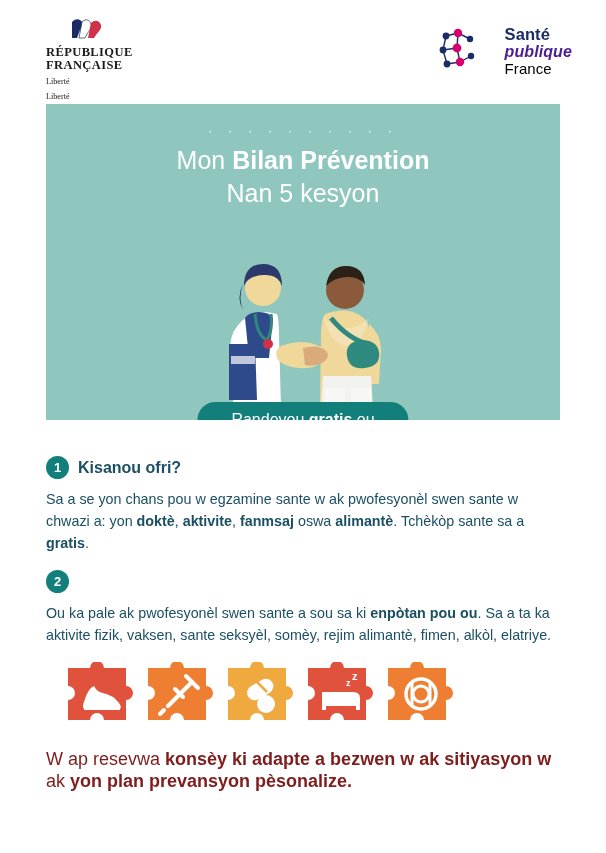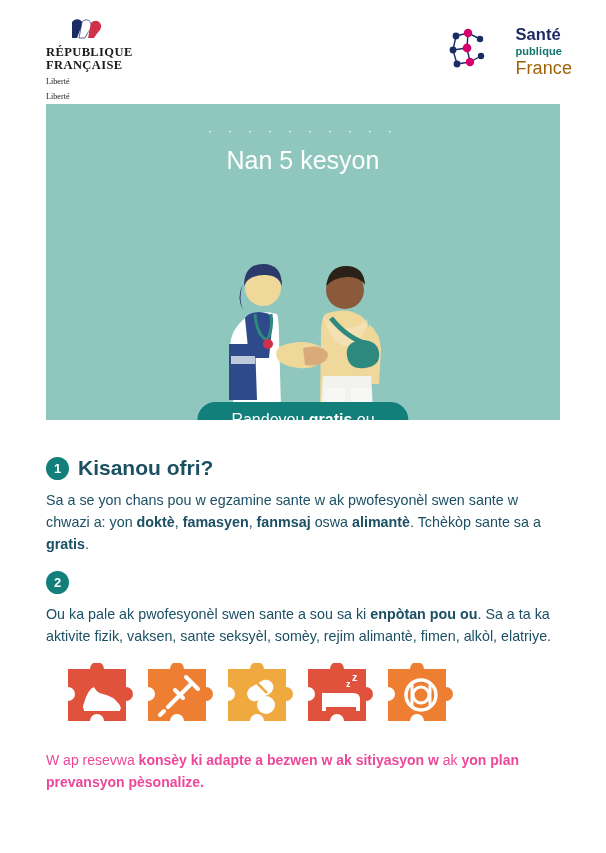--- a/index.html
+++ b/index.html
@@ -75,28 +75,29 @@
   .spf-text {
     line-height: 17px;
   }
   .spf-text .l1 {
     font-size: 16.5px;
     font-weight: bold;
     color: #1b2b63;
     letter-spacing: 0.1px;
   }
   .spf-text .l2 {
-    font-size: 11px;
-    font-weight: bold;
-    color: #0f766e;
+    font-size: 16px;
+    font-weight: bold;
+    color: #4c1d95;
     letter-spacing: 0.1px;
+    font-style: italic;
   }
   .spf-text .l3 {
-    font-size: 18px;
-    color: #a16207;
+    font-size: 15px;
+    color: #000000;
     letter-spacing: 0.1px;
   }
 
   
   .hero {
     position: relative;
     margin: 0 46px;
     height: 316px;
     background: #8fc7bf;
     overflow: hidden;
@@ -166,21 +167,21 @@
     background: #127f7a;
     color: #ffffff;
     font-size: 13px;
     font-weight: bold;
     display: flex;
     align-items: center;
     justify-content: center;
     flex: 0 0 auto;
   }
   .q-title {
-    font-size: 21px;
+    font-size: 16px;
     font-weight: bold;
     color: #1b4f63;
   }
   .para {
     font-size: 14.3px;
     line-height: 22px;
     color: #1b4f63;
     margin: 0 0 16px 0;
   }
   .para b { font-weight: bold; }
@@ -193,23 +194,23 @@
     margin: 10px 0 22px 16px;
   }
   .puzzle {
     position: relative;
     width: 78px;
     height: 64px;
   }
   .puzzle svg { display: block; }
 
   .closing {
-    font-size: 14px;
+    font-size: 18px;
     line-height: 22px;
-    color: #ec4899;
+    color: #7f1d1d;
     margin: 4px 0 0 0;
   }
   .closing b { font-weight: bold; }
 </style>
 </head>
 <body>
 
 <div class="page">
 
   <div class="header">
@@ -252,20 +253,23 @@
         <div class="l2">publique</div>
         <div class="l3">France</div>
       </div>
     </div>
   </div>
 
   <div class="hero">
     <div class="dots">· · · · · · · · · ·</div>
 
     <div class="hero-title">
+      <div>
+        <span>Mon </span><span class="b">Bilan Prévention</span>
+      </div>
       <div>Nan 5 kesyon</div>
     </div>
 
     <svg class="illus" viewBox="0 0 260 180">
 
       <path d="M152 86 q22 -8 36 2 q9 6 9 20 l2 68 h-52 l1 -70 q0 -14 4 -20z" fill="#f0d79a"></path>
       <path d="M196 96 q12 10 12 26 l-2 34 h-12 l2 -44z" fill="#f0d79a"></path>
       <path d="M150 148 h48 l2 32 h-52z" fill="#f2f2ee"></path>
       <rect x="152" y="160" width="20" height="20" fill="#f7f7f4"></rect>
       <rect x="178" y="160" width="20" height="20" fill="#f7f7f4"></rect>
@@ -299,21 +303,21 @@
       <span>Randevou </span><span class="b">gratis</span><span> ou</span>
     </button>
   </div>
 
   <div class="content">
 
     <div class="q-head">
       <div class="q-num">1</div>
       <div class="q-title">Kisanou ofri?</div>
     </div>
-    <p class="para">Sa a se yon chans pou w egzamine sante w ak pwofesyonèl swen sante w chwazi a: yon <b>doktè</b>, <b>famasyen</b>, <b>fanmsaj</b> oswa <b>alimantè</b>. Tchèkòp sante sa a <b>gratis</b>.</p>
+    <p class="para">Sa a se yon chans pou w egzamine sante w ak pwofesyonèl swen sante w chwazi a: yon <b>doktè</b>, <b>aktivite</b>, <b>fanmsaj</b> oswa <b>alimantè</b>. Tchèkòp sante sa a <b>gratis</b>.</p>
 
     <div class="q-head">
       <div class="q-num">2</div>
     </div>
     <p class="para">Ou ka pale ak pwofesyonèl swen sante a sou sa ki <b>enpòtan pou ou</b>. Sa a ta ka aktivite fizik, vaksen, sante seksyèl, somèy, rejim alimantè, fimen, alkòl, elatriye.</p>
 
     <div class="puzzle-row">
 
       <div class="puzzle">
         <svg width="78" height="64" viewBox="0 0 78 64">

